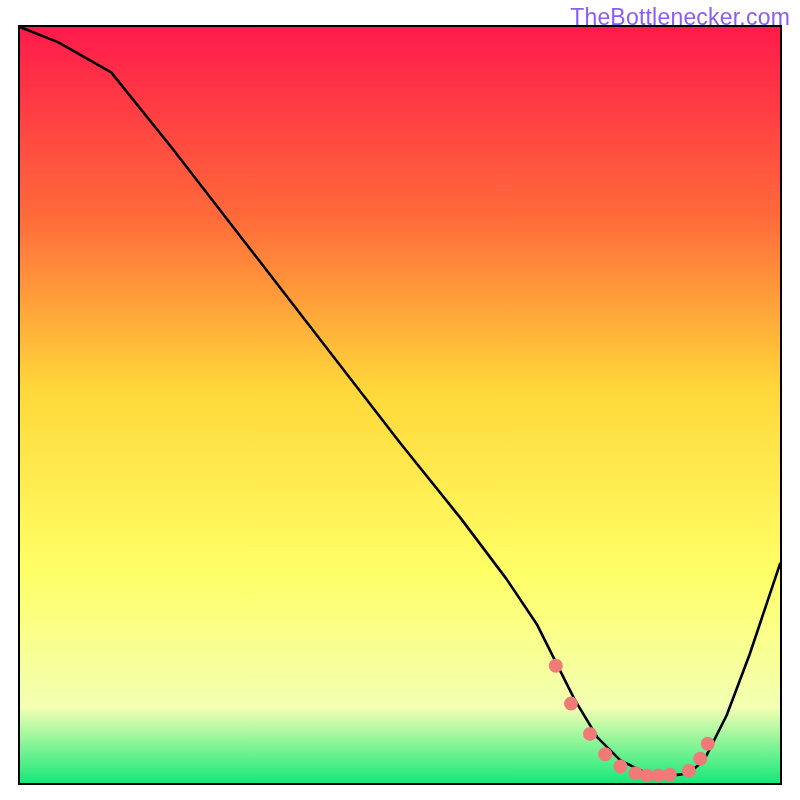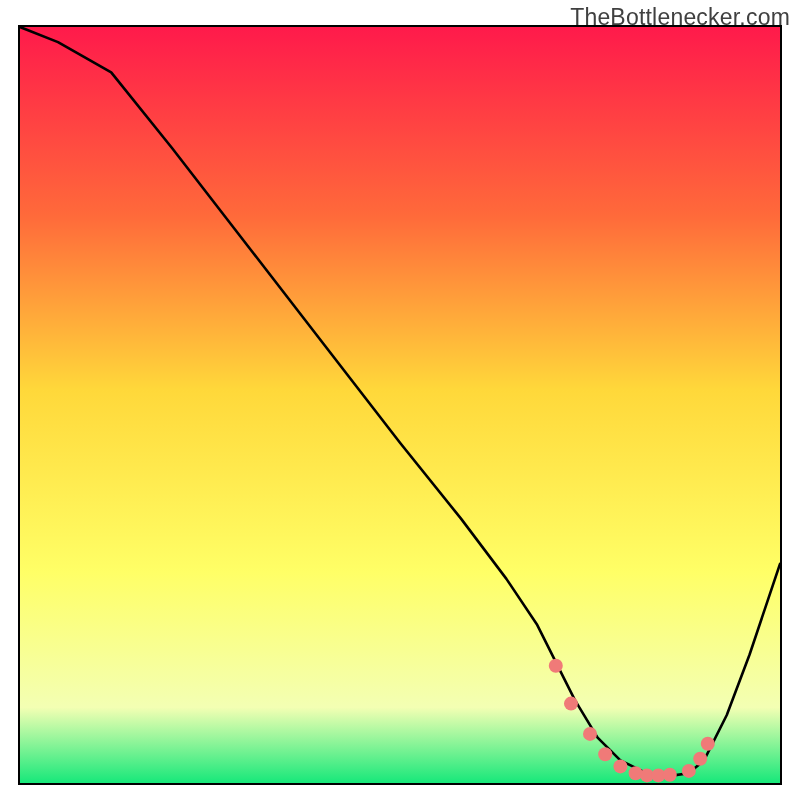--- a/index.html
+++ b/index.html
@@ -15,21 +15,21 @@
     position: relative;
     width: 800px;
     height: 800px;
   }
   .watermark {
     position: absolute;
     top: 4px;
     right: 10px;
     font-size: 23px;
     font-weight: 400;
-    color: #404040;
+    color: #8b5cf6;
     letter-spacing: 0.2px;
     z-index: 10;
   }
   .plot {
     position: absolute;
     left: 18px;
     top: 25px;
     width: 764px;
     height: 760px;
     border: 2.5px solid #000;

